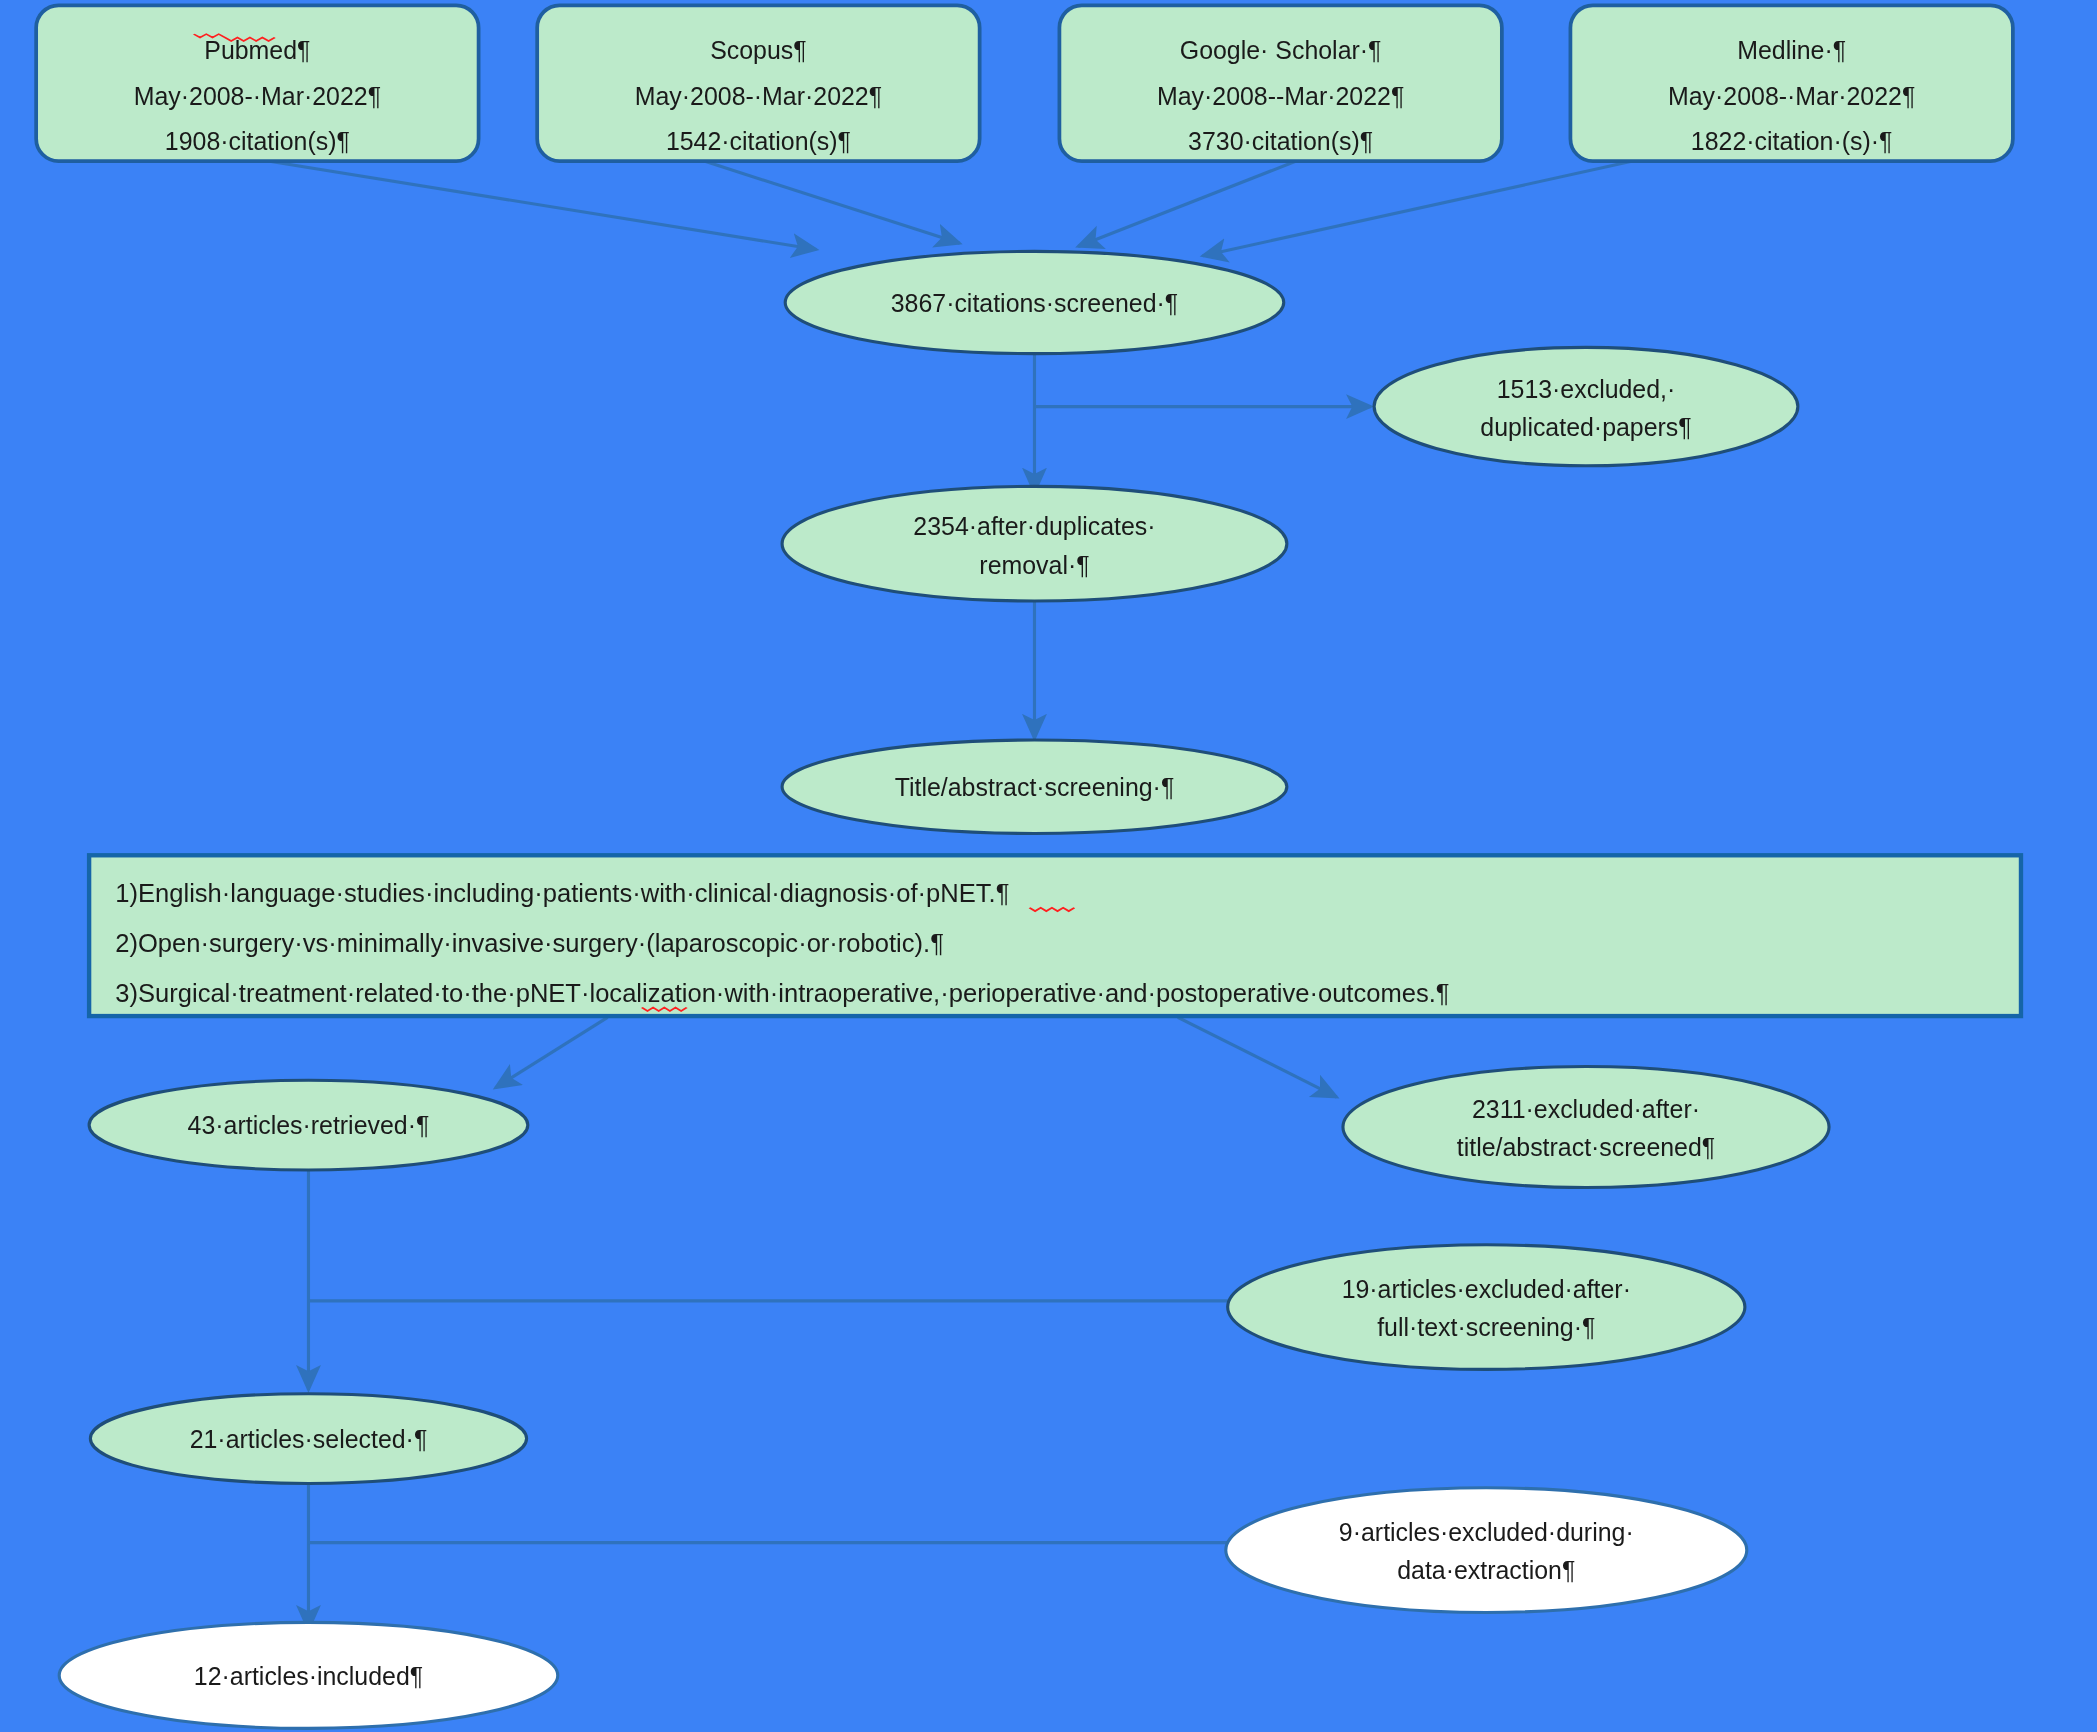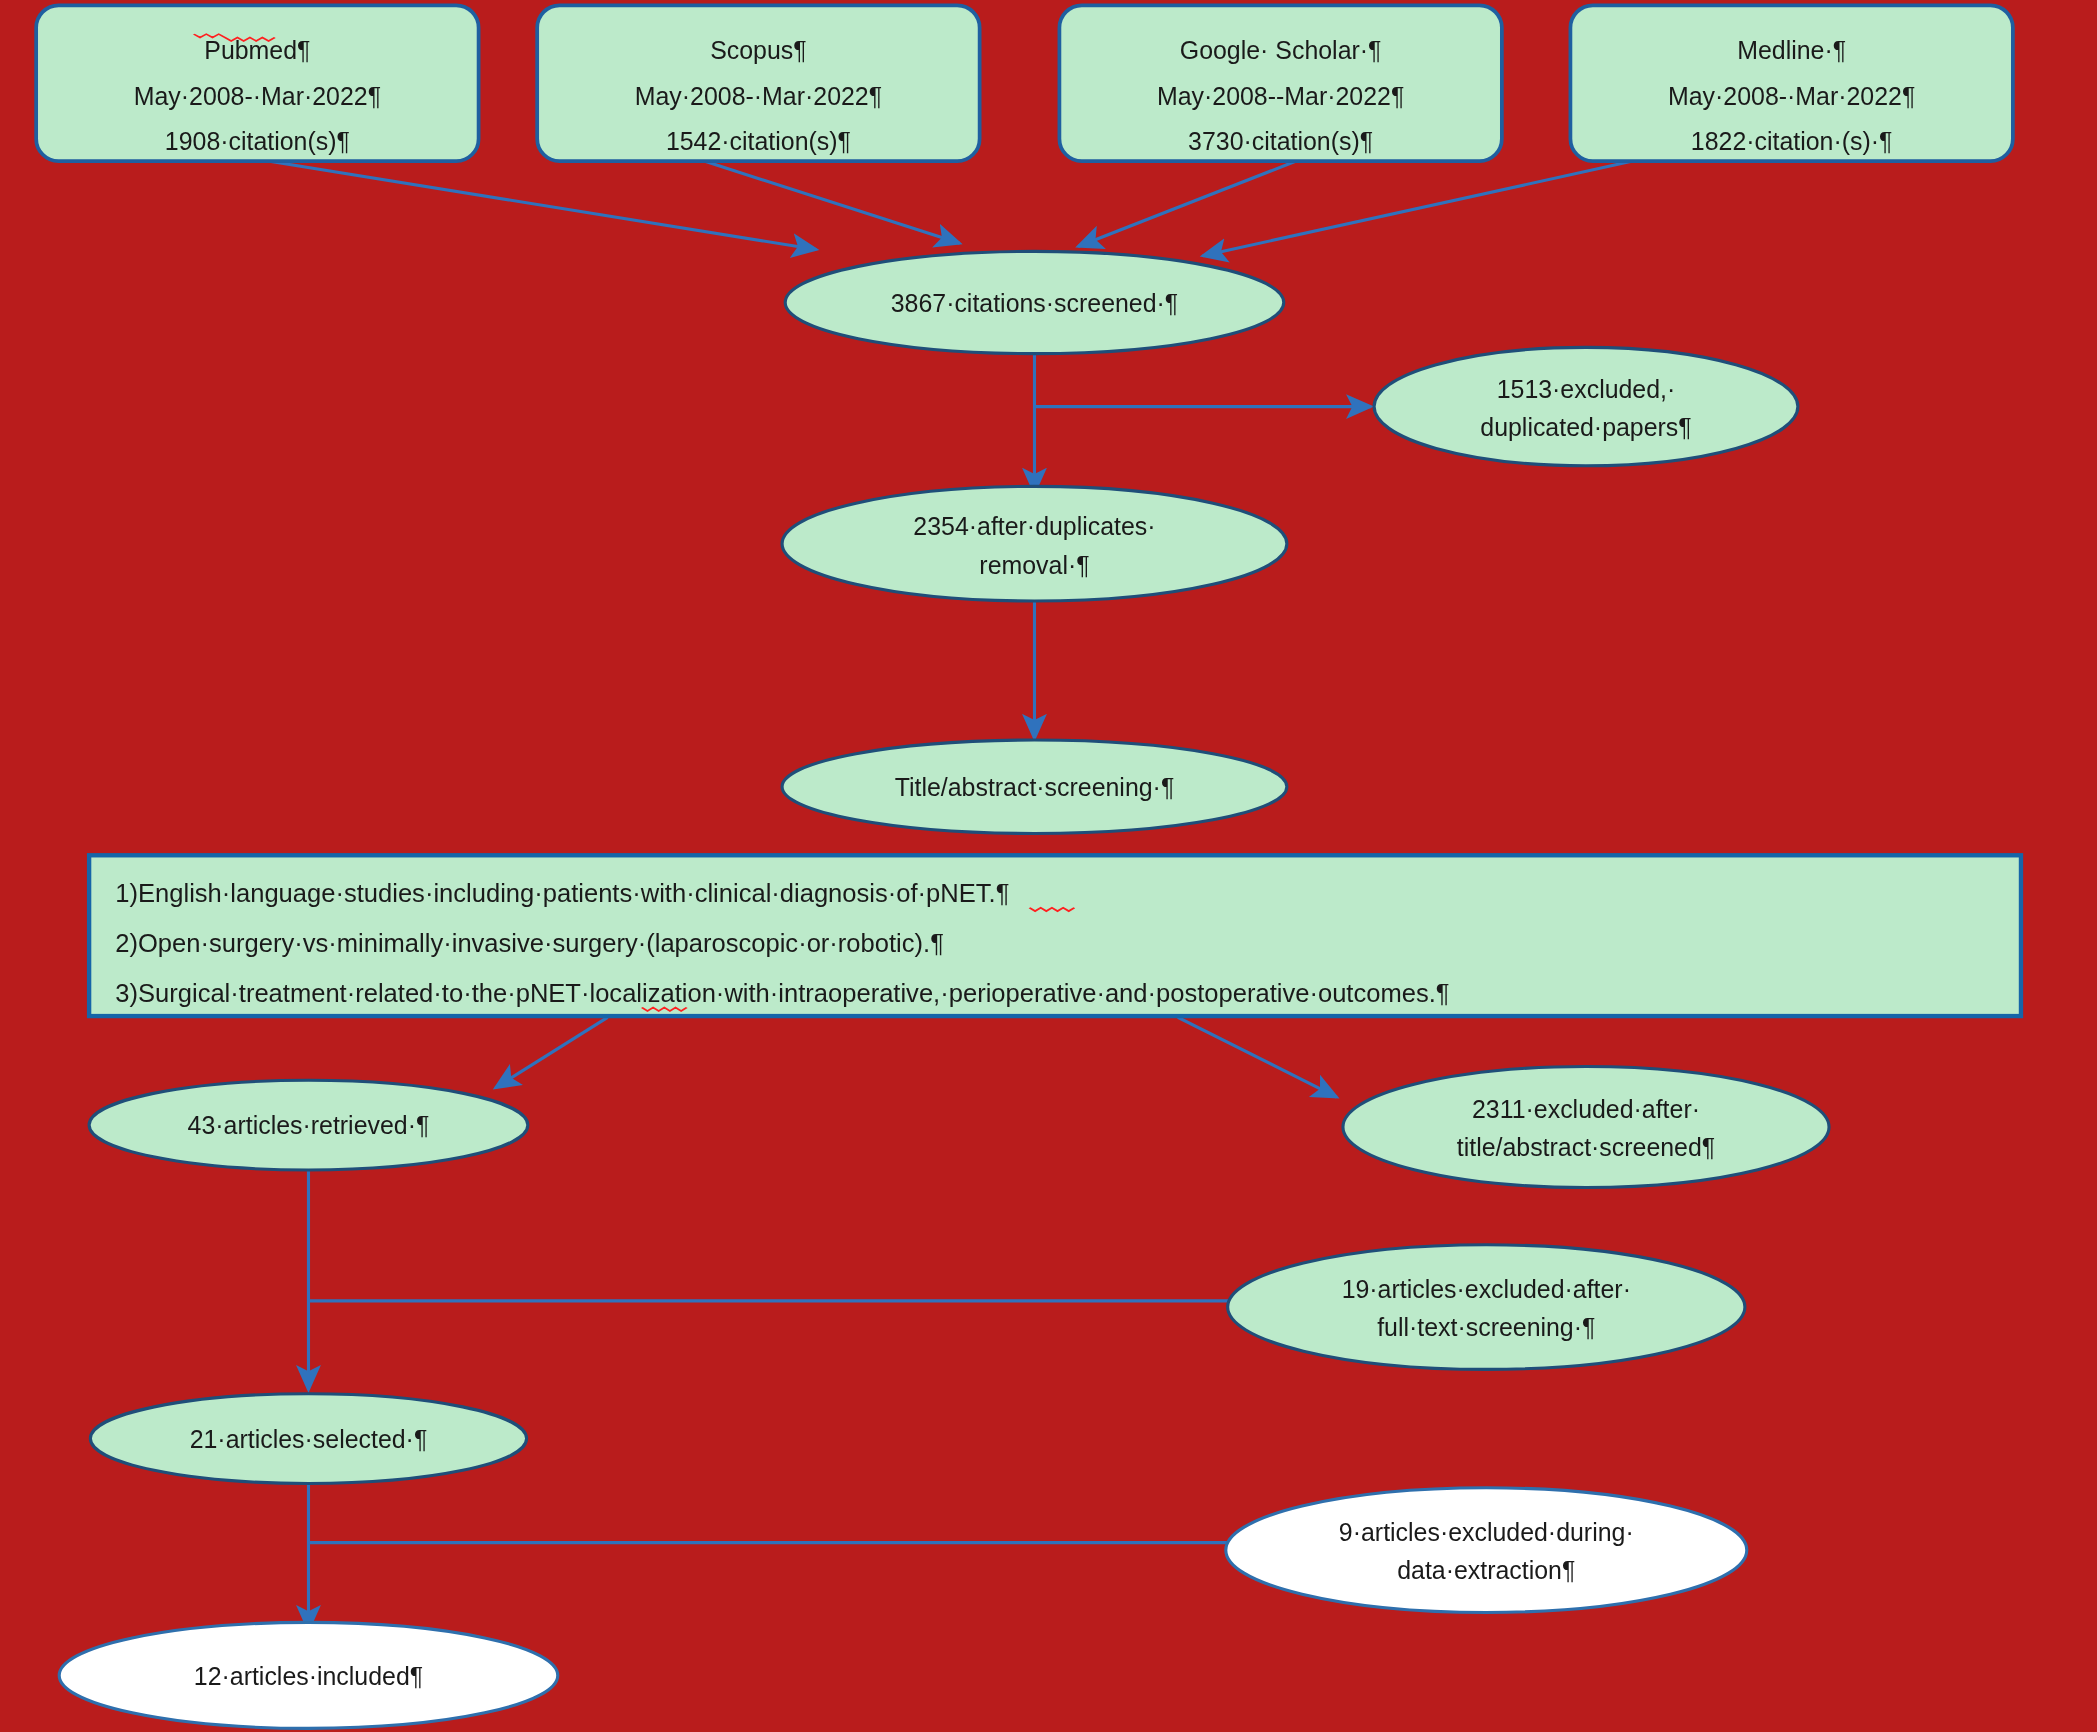--- a/index.html
+++ b/index.html
@@ -7,21 +7,21 @@
     padding: 0;
     background: #ffffff;
   }
   body {
     font-family: "Liberation Sans", sans-serif;
   }
   #diagram-root {
     position: relative;
     width: 2097px;
     height: 1733px;
-    background: #b91c1c;
+    background: #3b82f6;
     overflow: hidden;
   }
   svg.flow {
     position: absolute;
     top: 0;
     left: 0;
     width: 2097px;
     height: 1733px;
   }
   .node-text {

